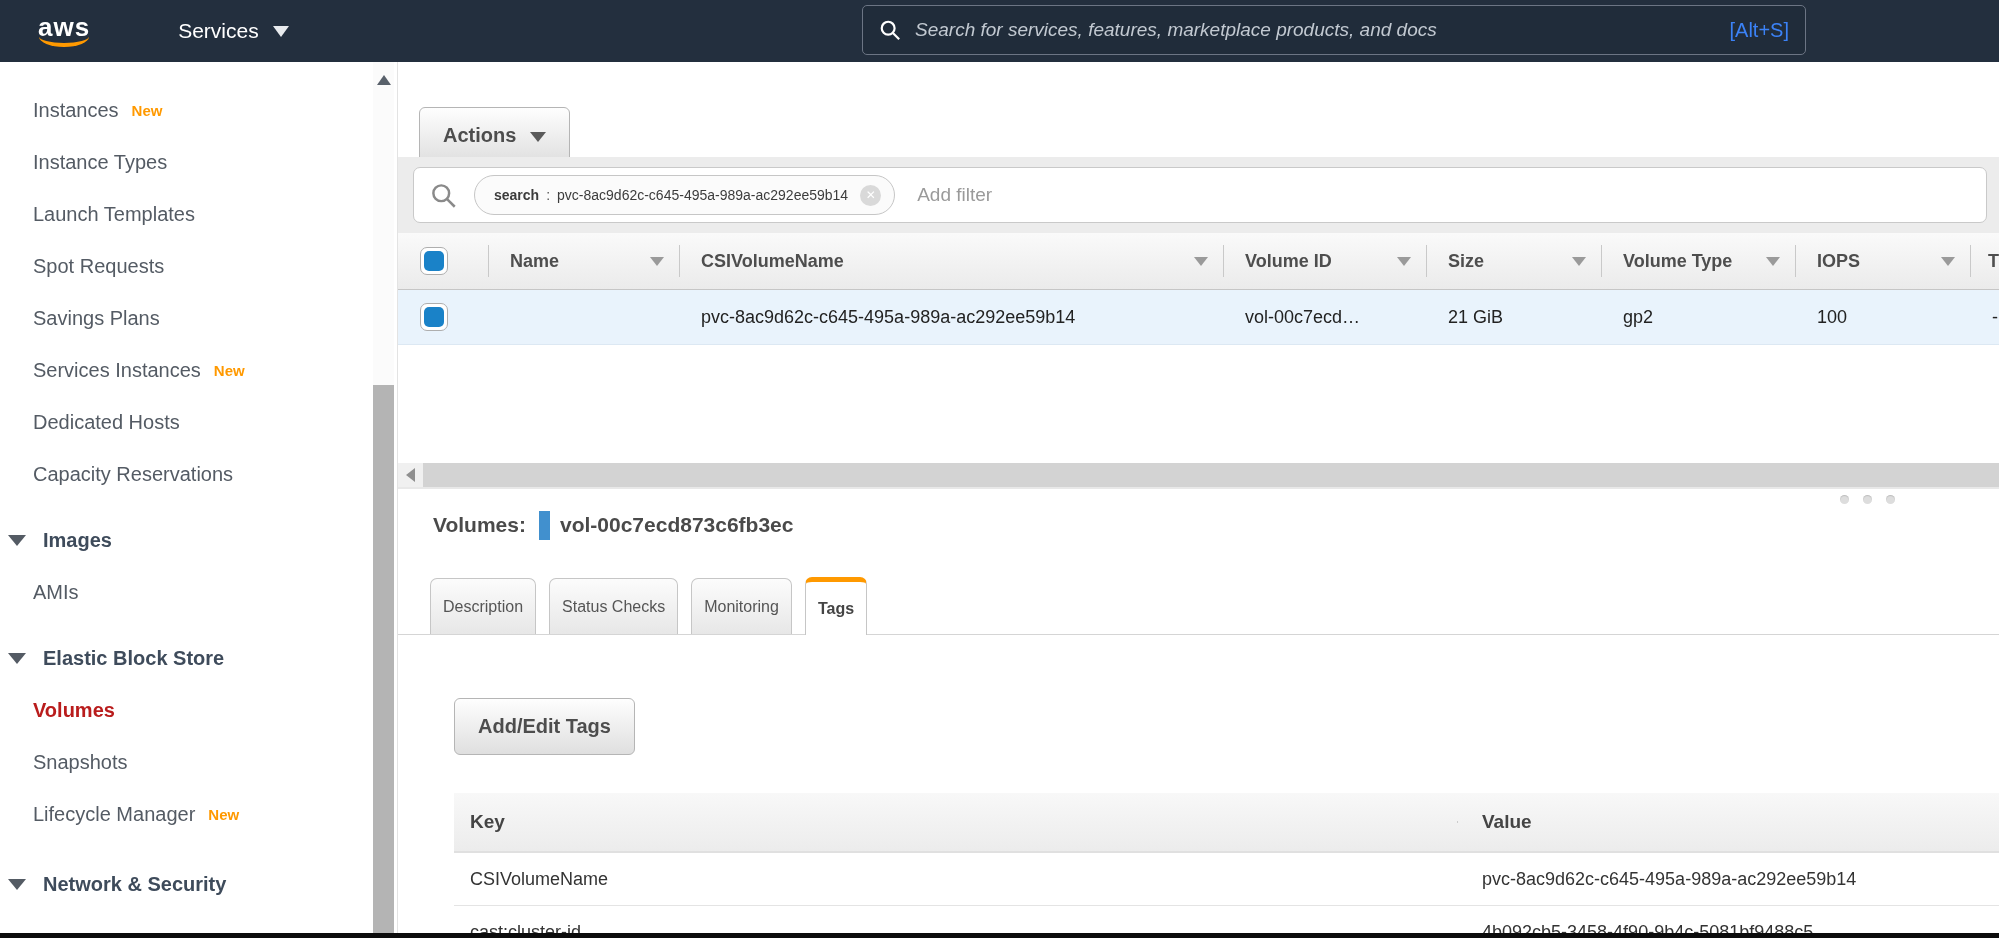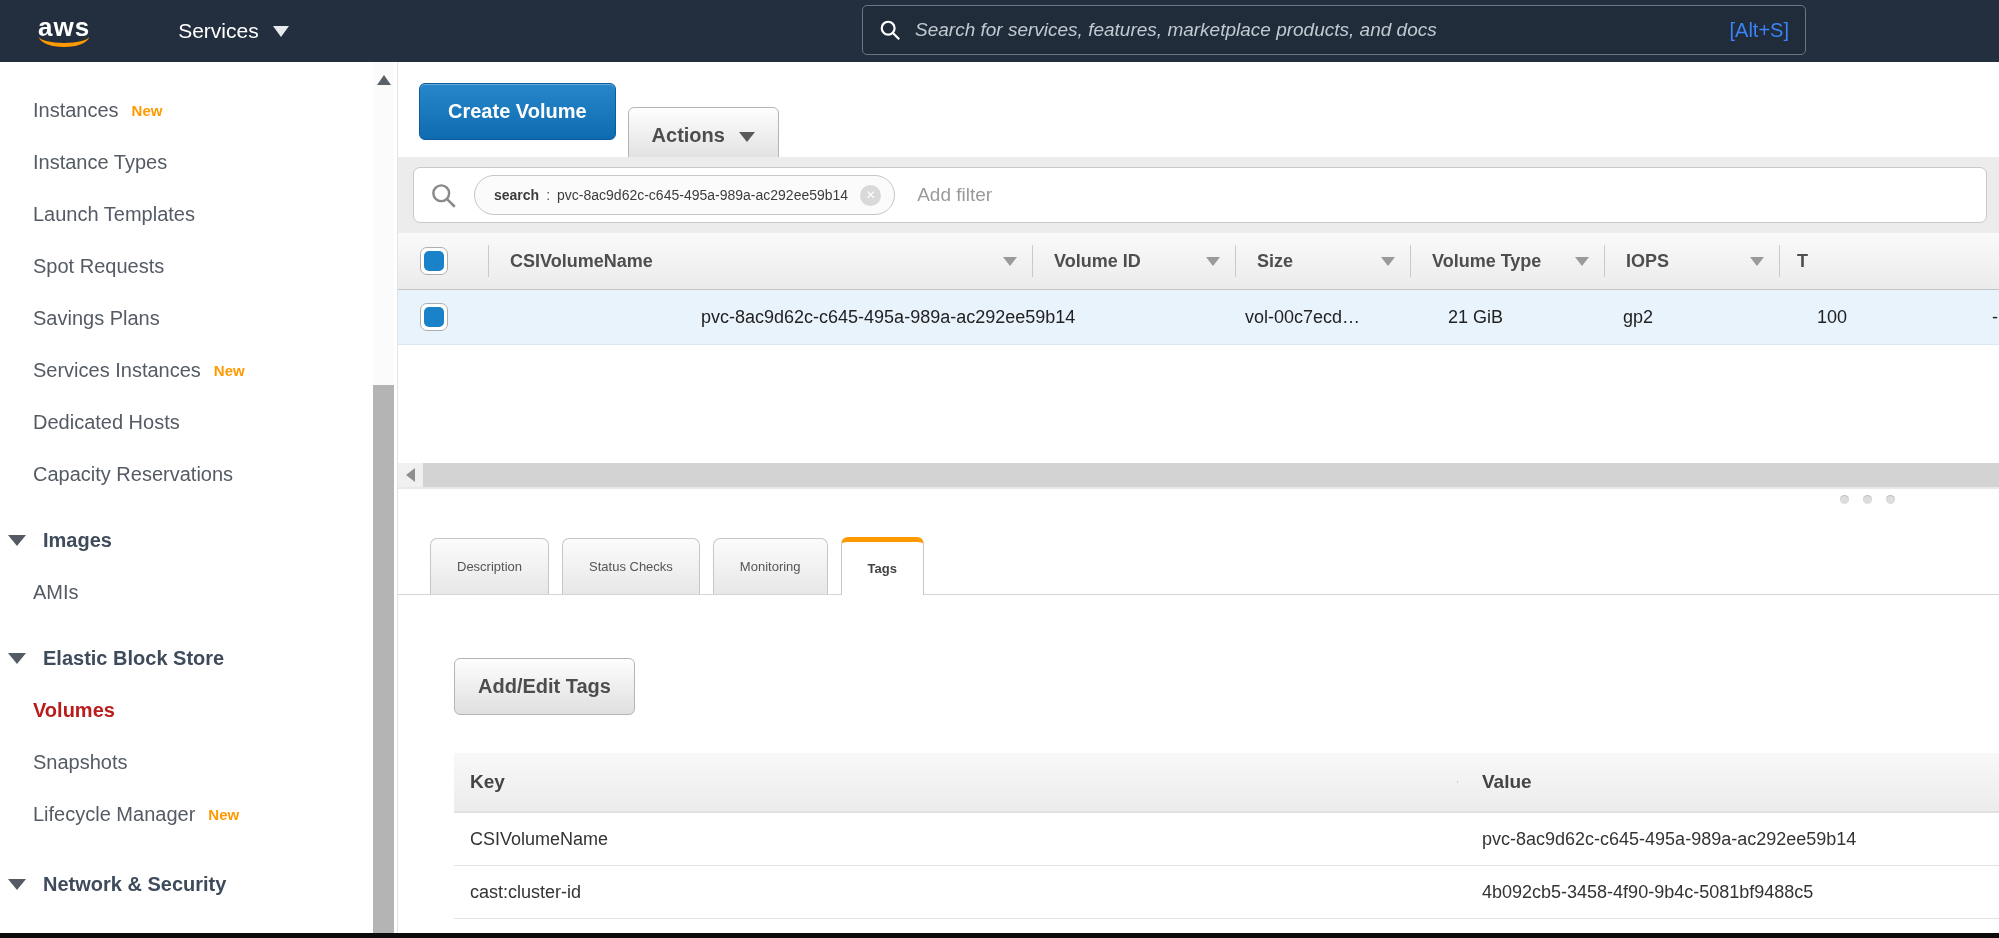--- a/index.html
+++ b/index.html
@@ -74,21 +74,21 @@
   .hs-btn { width:25px; background:#f0f0f0; display:flex; align-items:center; justify-content:center; cursor:pointer; }
   .tri-left { width:0; height:0; border-top:7px solid transparent; border-bottom:7px solid transparent; border-right:9px solid #8f8f8f; }
   .hs-track { flex:1; background:#d3d3d3; }
   .pane-split { height:18px; flex:none; border-top:2px solid #e8e8e8; position:relative; }
   .split-dots { position:absolute; left:1442px; top:6px; display:flex; gap:14px; cursor:row-resize; }
   .split-dots i { width:9px; height:9px; border-radius:50%; background:#ddd; box-shadow:inset 0 1px 1px rgba(0,0,0,.15); }
   
   .pane-heading { height:40px; flex:none; padding-left:35px; display:flex; align-items:center; font-size:21px; font-weight:bold; color:#4a4a4a; }
   .blue-bar { width:11px; height:29px; background:#4190ce; margin:0 10px 0 13px; }
   .tabs { margin-top:32px; height:58px; flex:none; padding-left:32px; display:flex; align-items:flex-end; border-bottom:1px solid #d5d5d5; }
-  .tab { height:56px; margin-right:13px; padding:0 26px; background:linear-gradient(180deg,#fcfcfc,#e7e7e7); border:1px solid #c6c6c6; border-bottom:none; border-radius:7px 7px 0 0; display:flex; align-items:center; font-size:13px; color:#555; cursor:pointer; }
+  .tab { height:56px; margin-right:13px; padding:0 12px; background:linear-gradient(180deg,#fcfcfc,#e7e7e7); border:1px solid #c6c6c6; border-bottom:none; border-radius:7px 7px 0 0; display:flex; align-items:center; font-size:16px; color:#555; cursor:pointer; }
   .tab.active { background:#fff; border-top:5px solid #ff9900; font-weight:bold; color:#444; margin-bottom:-1px; height:58px; z-index:2; }
   .tab-content { flex:1; padding:39px 0 0 56px; overflow:hidden; }
   .tags-table { margin-top:38px; width:100%; }
   .tags-header { height:60px; background:linear-gradient(180deg,#f8f8f8,#ececec); border-bottom:2px solid #e0e0e0; display:flex; align-items:center; font-weight:bold; font-size:19px; color:#444; }
   .tg-key { width:1003px; padding-left:16px; flex:none; }
   .tg-val { flex:1; padding-left:25px; position:relative; }
   .tags-header .tg-val::before { content:""; position:absolute; left:0; top:10px; bottom:10px; width:1px; background:#ccc; }
   .tags-row { height:53px; display:flex; align-items:center; font-size:18px; color:#333; border-bottom:1px solid #e4e4e4; }
   .bottom-edge { position:absolute; left:0; right:0; bottom:0; height:5px; background:#0c0c0c; z-index:10; }
 </style>
@@ -173,21 +173,20 @@
     </nav>
 
     <div class="side-scroll">
       <span class="sb-up"></span>
       <span class="sb-thumb"></span>
     </div>
 
     <main class="main">
 
       <div class="toolbar">
-        <button class="btn-primary">Create Volume</button>
         <button class="btn-secondary">
           <span>Actions</span>
           <span class="caret-dark"></span>
         </button>
       </div>
 
       <div class="filterbar">
         <div class="filterbox">
           <svg width="27" height="27" viewBox="0 0 24 24">
               <circle cx="10" cy="10" r="7" fill="none" stroke="#8a8a8a" stroke-width="2.2"></circle>
@@ -202,20 +201,24 @@
           <span class="add-filter">Add filter</span>
         </div>
       </div>
 
       <div class="table-header">
         <div class="col-check">
           <div class="cb">
               <div class="cb-inner"></div>
             </div>
         </div>
+        <div class="th col-name">
+            <span>Name</span>
+            <span class="sort-caret"></span>
+          </div>
         <div class="th col-csi">
             <span>CSIVolumeName</span>
             <span class="sort-caret"></span>
           </div>
         <div class="th col-volid">
             <span>Volume ID</span>
             <span class="sort-caret"></span>
           </div>
         <div class="th col-size">
             <span>Size</span>
@@ -259,20 +262,25 @@
       </div>
 
       <div class="pane-split">
         <div class="split-dots">
             <i></i>
             <i></i>
             <i></i>
           </div>
       </div>
 
+      <div class="pane-heading">
+        <span>Volumes:</span>
+        <span class="blue-bar"></span>
+        <span>vol-00c7ecd873c6fb3ec</span>
+      </div>
 
       <div class="tabs">
         <div class="tab">Description</div>
         <div class="tab">Status Checks</div>
         <div class="tab">Monitoring</div>
         <div class="tab active">Tags</div>
       </div>
 
       <div class="tab-content">
         <button class="btn-secondary">Add/Edit Tags</button>

